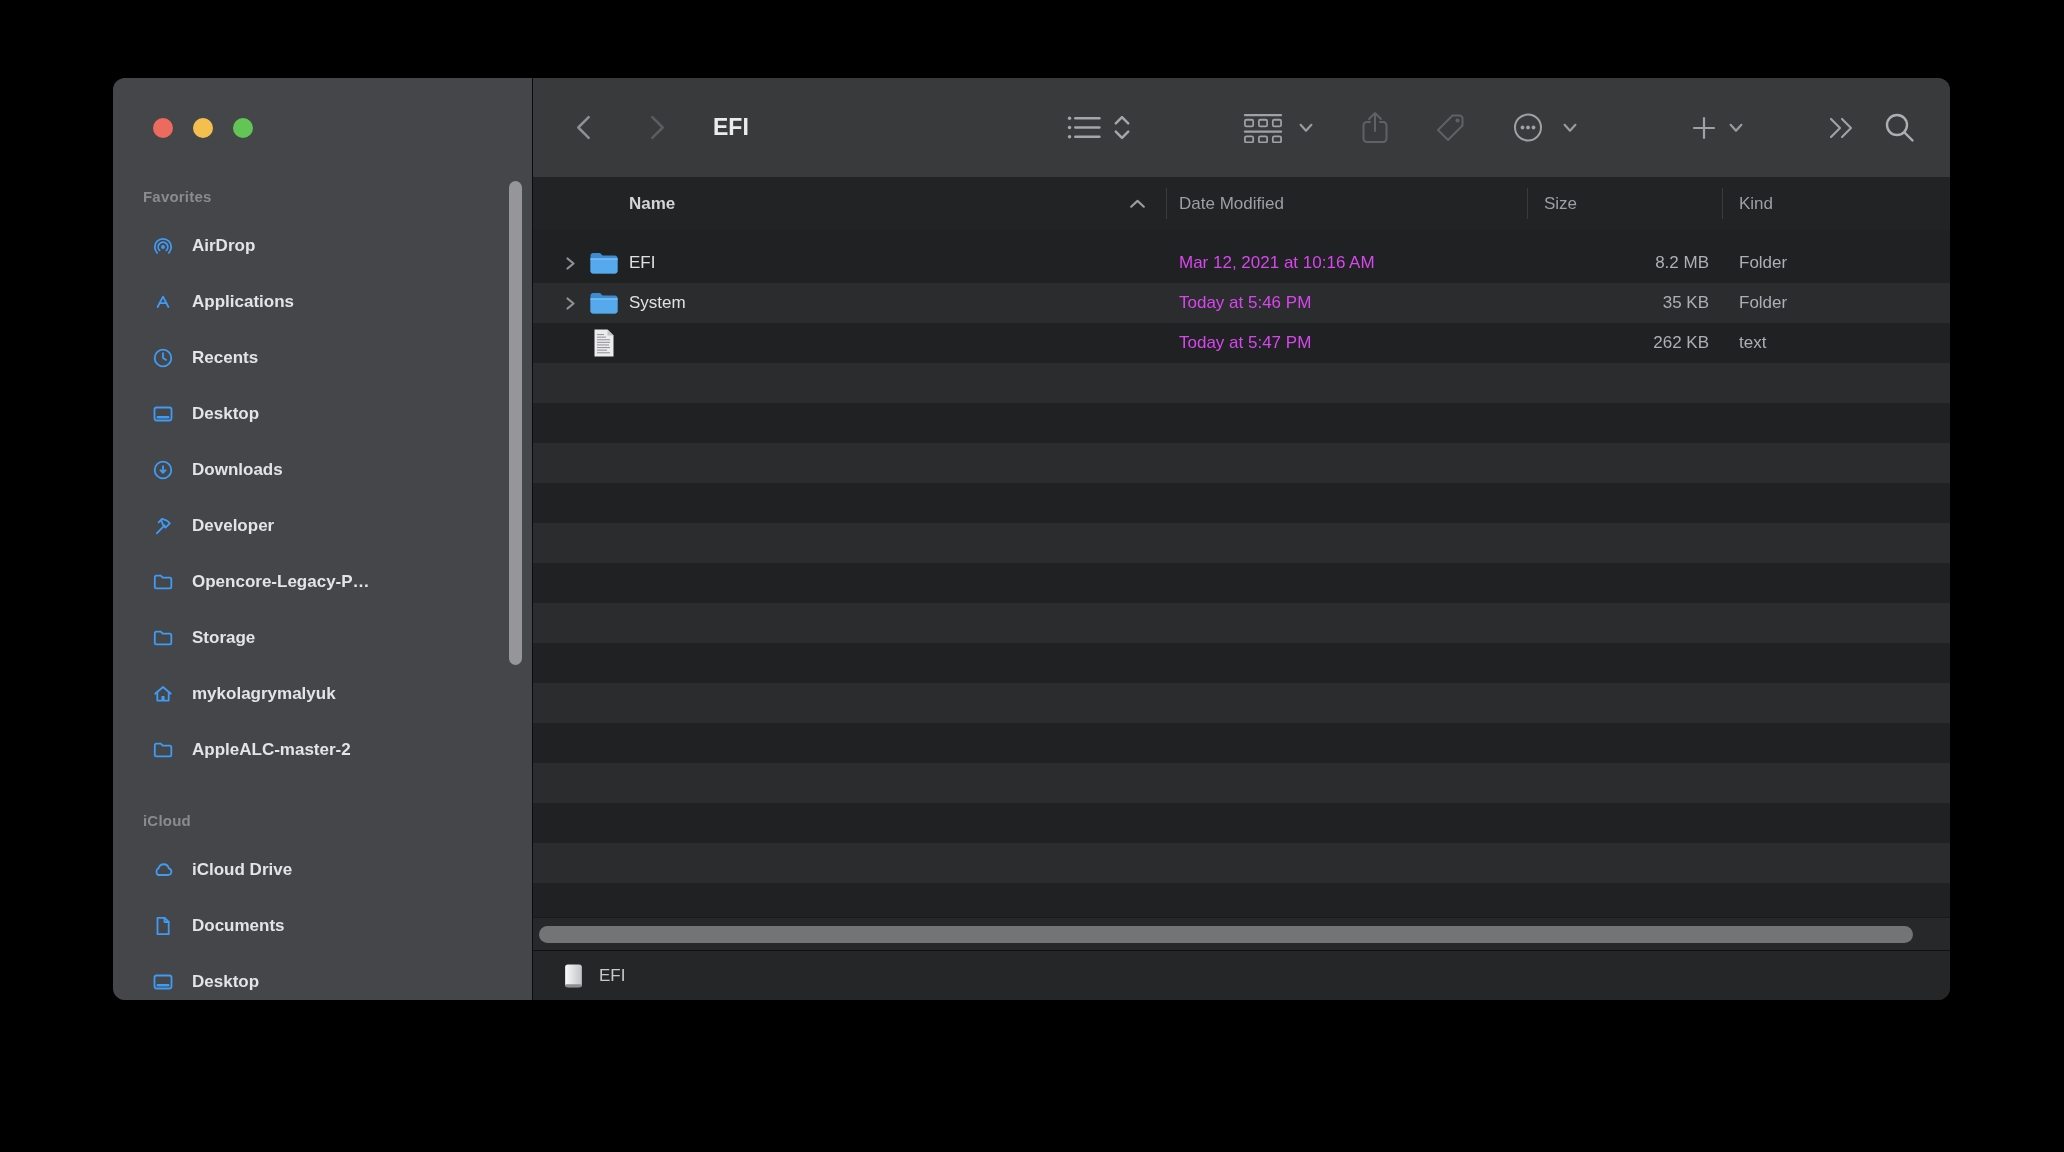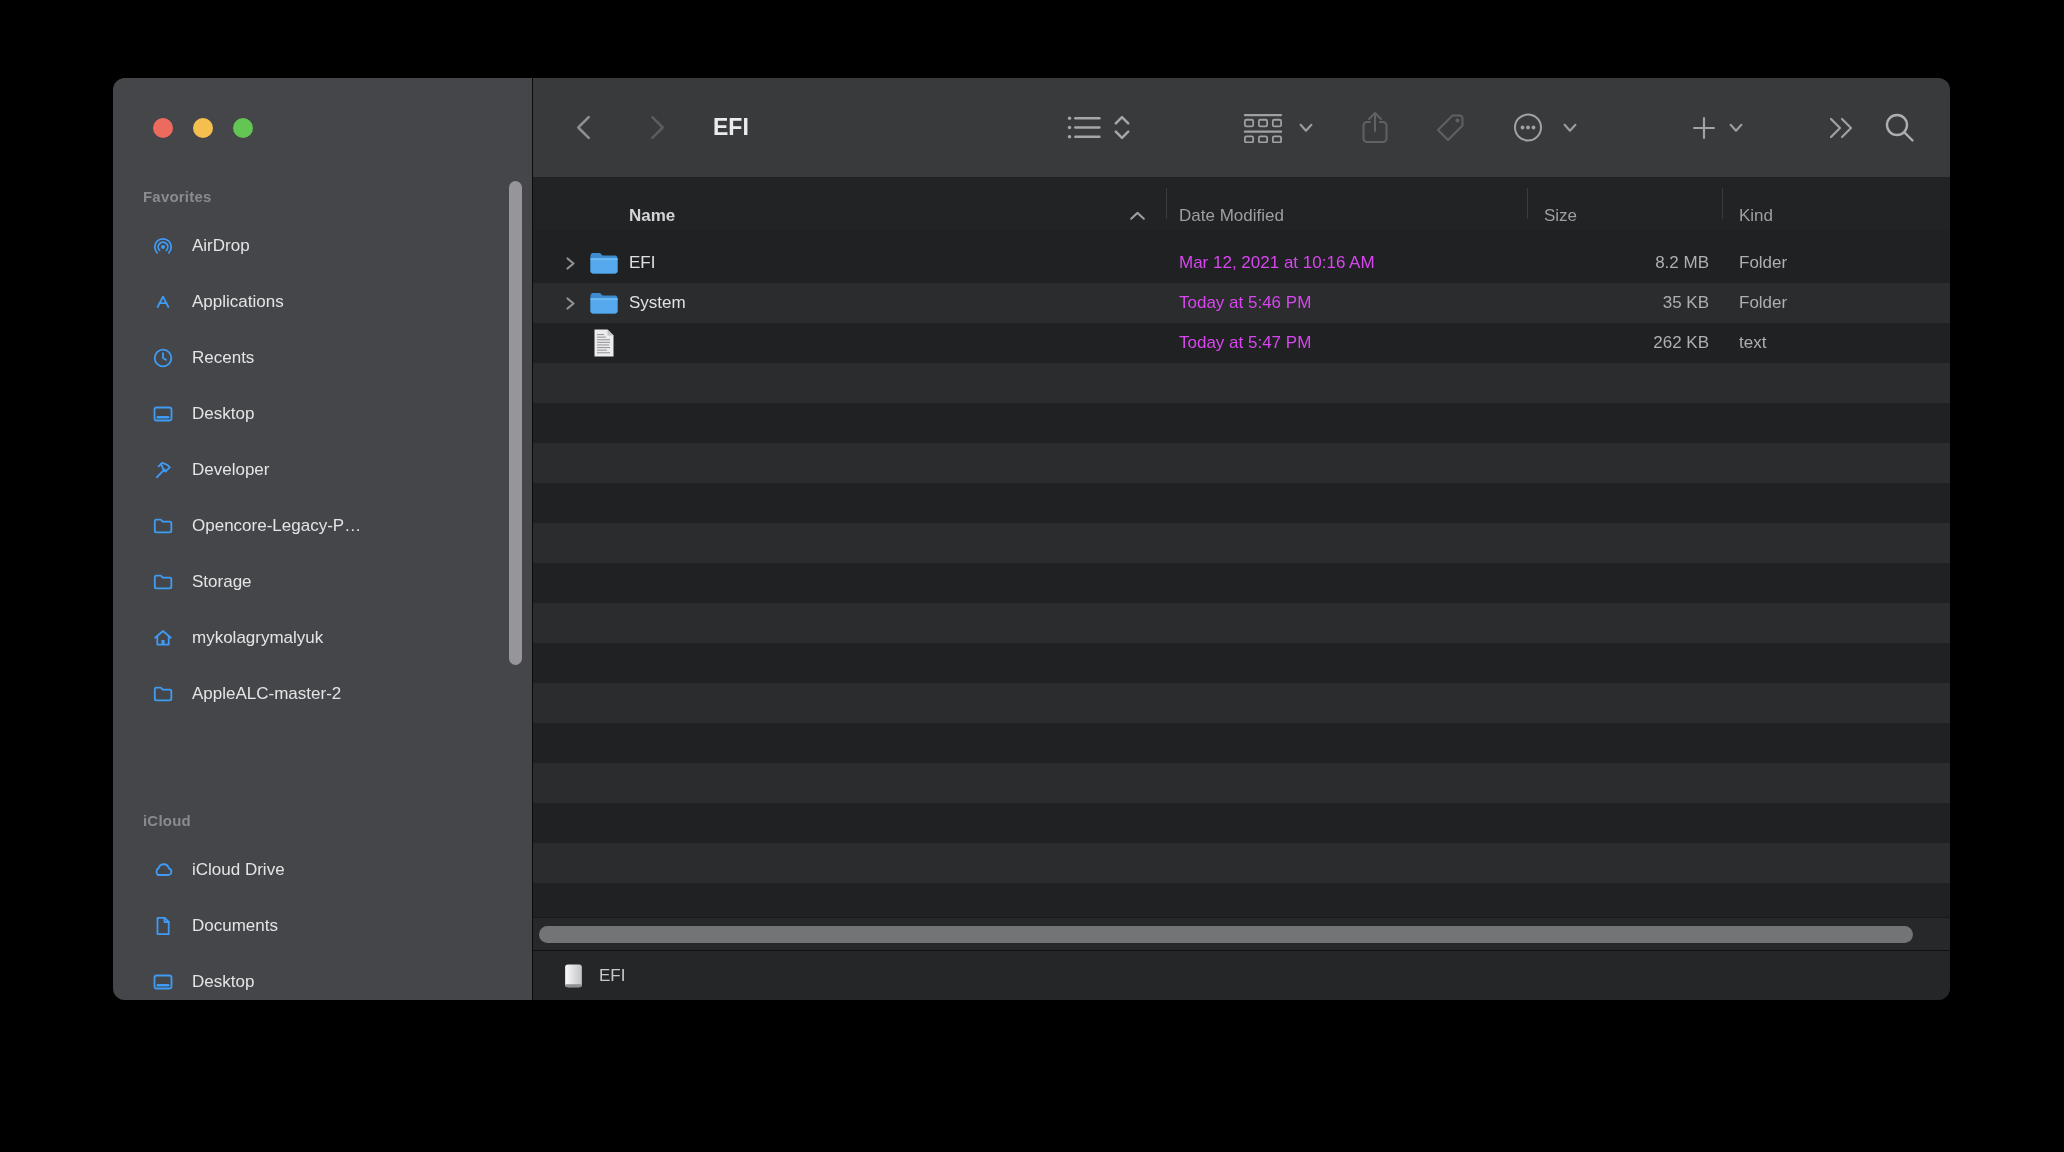--- a/index.html
+++ b/index.html
@@ -8,40 +8,40 @@
          -webkit-font-smoothing:antialiased;}
   .window{position:absolute;left:113px;top:78px;width:1837px;height:922px;
           border-radius:12px;overflow:hidden;background:#1f2123;}
 
   
   .sidebar{position:absolute;left:0;top:0;width:476px;height:100%;background:#454649;}
   .traffic{position:absolute;left:40px;top:40px;display:flex;gap:20px;}
   .tl{width:20px;height:20px;border-radius:50%;}
   .tl.red{background:#ed6a5f;} .tl.yellow{background:#f5bf4f;} .tl.green{background:#62c554;}
   .sb-label{position:absolute;left:30px;font-size:15px;font-weight:700;color:#8a8b90;letter-spacing:.2px;}
-  .sb-list{position:absolute;left:0;width:100%;}
+  .sb-list{position:absolute;left:0;width:100%;font-weight:bold;}
   .sb-item{position:relative;height:56px;display:flex;align-items:center;}
   .sb-ico{position:absolute;left:38px;width:24px;height:24px;color:#3f9bf4;}
   .sb-ico svg{width:24px;height:24px;display:block;stroke:#3f9bf4;fill:none;
               stroke-width:1.8;stroke-linecap:round;stroke-linejoin:round;}
   .sb-item span.lbl{position:absolute;left:79px;font-size:17px;color:#e4e4e6;white-space:nowrap;}
   .sb-thumb{position:absolute;left:396px;top:103px;width:13px;height:484px;border-radius:7px;background:#95959a;}
 
   
   .main{position:absolute;left:419px;top:0;right:0;bottom:0;border-left:1px solid #0b0b0c;}
 
   .toolbar{position:absolute;left:0;top:0;right:0;height:99px;background:#393a3c;
            border-bottom:1px solid #141517;}
   .tb{position:absolute;top:0;height:99px;display:flex;align-items:center;}
   .tb svg{display:block;fill:none;stroke-linecap:round;stroke-linejoin:round;}
   .tb-title{font-size:23px;font-weight:700;color:#ebebed;}
 
   .listheader{position:absolute;left:0;top:99px;right:0;height:53px;background:#212325;
               border-bottom:1px solid #0e0e10;}
-  .lh{position:absolute;top:12px;height:53px;display:flex;align-items:center;font-size:17px;color:#9e9fa3;}
+  .lh{position:absolute;top:0;height:53px;display:flex;align-items:center;font-size:17px;color:#9e9fa3;}
   .lh.name{color:#d3d4d6;font-weight:700;}
   .col-div{position:absolute;top:11px;width:1px;height:31px;background:#3a3b3d;}
 
   .list-body{position:absolute;left:0;top:152px;right:0;height:687px;background:#1f2123;overflow:hidden;}
   .stripe{position:absolute;left:0;right:0;height:40px;}
   .stripe.dark{background:#1f2123;} .stripe.light{background:#2a2c2e;}
   .frow{position:absolute;left:0;right:0;height:40px;}
   .frow .cell{position:absolute;top:0;height:40px;display:flex;align-items:center;font-size:17px;}
   .c-name{left:96px;color:#e0e0e2;}
   .c-date{left:646px;color:#d946ef;}
@@ -102,20 +102,29 @@
           <span class="lbl">Recents</span>
         </div>
         <div class="sb-item">
           <span class="sb-ico">
             <svg viewBox="0 0 24 24">
                 <rect x="3.5" y="5.5" width="17" height="13" rx="2.2"></rect>
                 <path d="M6.8 15.2h10.4" stroke-width="2.6"></path>
               </svg>
           </span>
           <span class="lbl">Desktop</span>
+        </div>
+        <div class="sb-item">
+          <span class="sb-ico">
+            <svg viewBox="0 0 24 24">
+                <circle cx="12" cy="12" r="8.3"></circle>
+                <path d="M12 8.2v6.4M9.4 12.2l2.6 2.6 2.6-2.6"></path>
+              </svg>
+          </span>
+          <span class="lbl">Downloads</span>
         </div>
         <div class="sb-item">
           <span class="sb-ico">
             <svg viewBox="0 0 24 24">
                 <path d="M13.6 11.3L5.8 19.4"></path>
                 <path d="M7.6 8.3l3.4-3.4c2 .9 4.4 1 6.1 2.7l1.7 1.7-4.3 4.3-1.6-1.6c-1.7-1.7-1.8-4-2.7-6z"></path>
               </svg>
           </span>
           <span class="lbl">Developer</span>
         </div>

